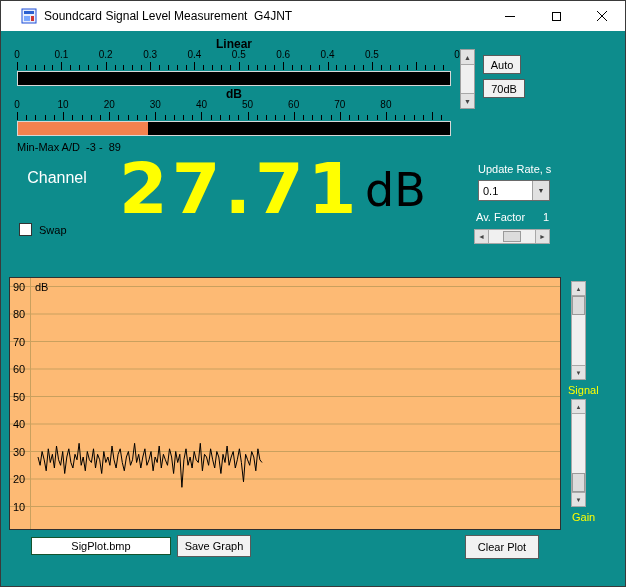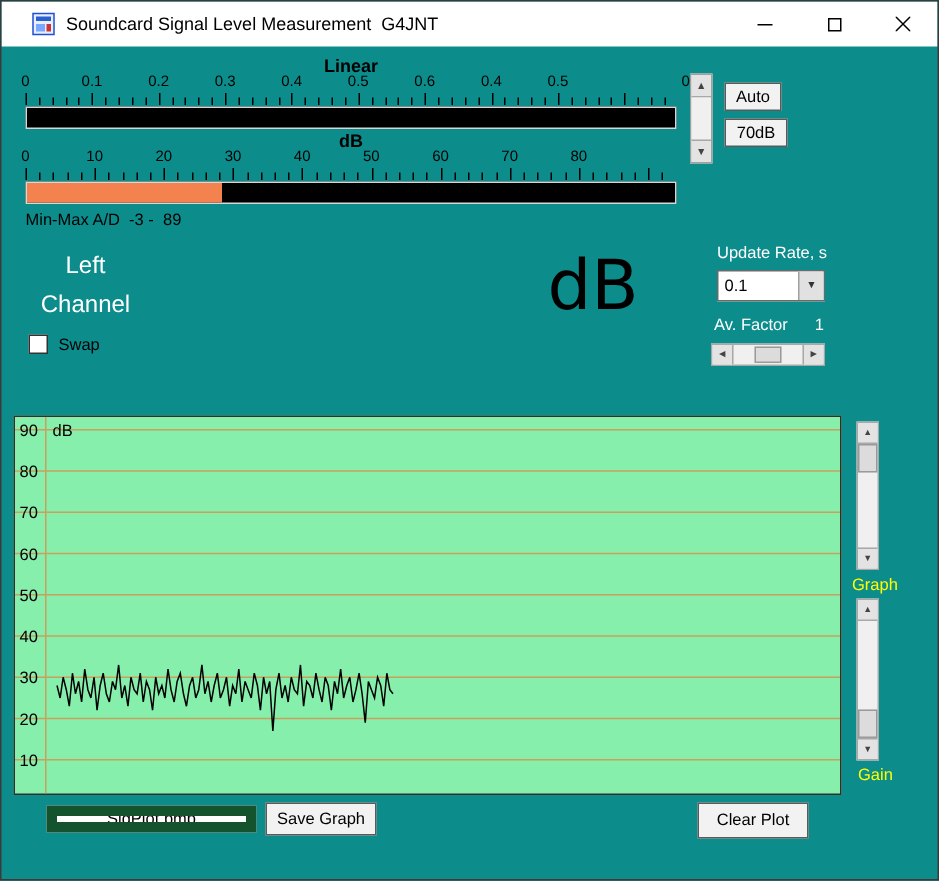--- a/index.html
+++ b/index.html
@@ -55,36 +55,36 @@
   .combo { position:absolute; left:477px; top:179px; width:72px; height:21px; background:#fff; border:1px solid #6a6a6a; display:flex; align-items:stretch; }
   .combo-value { flex:1; font-size:11px; color:#000; display:flex; align-items:center; padding-left:4px; }
   .combo-btn { width:17px; background:#e1e1e1; border-left:1px solid #a0a0a0; display:flex; align-items:center; justify-content:center; font-size:7px; color:#333; }
   .avf { position:absolute; left:475px; top:210px; font-size:11px; color:#fff; display:flex; gap:18px; }
   .hscroll { position:relative; position:absolute; left:473px; top:228px; width:76px; height:15px; background:#f0f0f0; border:1px solid #a8a8a8; display:flex; }
   .hs-btn { width:14px; background:#e3e3e3; display:flex; align-items:center; justify-content:center; font-size:7px; color:#444; }
   .hs-btn.left { border-right:1px solid #a8a8a8; }
   .hs-btn.right { margin-left:auto; border-left:1px solid #a8a8a8; }
   .hs-thumb { position:absolute; left:28px; top:1px; width:18px; height:11px; background:#dcdcdc; border:1px solid #9a9a9a; }
   
-  .plot { position:absolute; left:8px; top:276px; width:552px; height:253px; background:#86efac; border:1px solid #303030; }
+  .plot { position:absolute; left:8px; top:276px; width:552px; height:253px; background:#fdba74; border:1px solid #303030; }
   .plot svg { display:block; }
   .vscroll { position:absolute; width:15px; background:#f0f0f0; border:1px solid #a8a8a8; }
   #range-scroll { left:570px; top:280px; height:99px; }
   #gain-scroll { left:570px; top:398px; height:108px; }
   .vs-btn { position:absolute; left:0; width:13px; height:14px; background:#e3e3e3; display:flex; align-items:center; justify-content:center; font-size:6px; color:#444; }
   .vs-up { top:0; border-bottom:1px solid #a8a8a8; }
   .vs-down { bottom:0; border-top:1px solid #a8a8a8; }
   .vs-thumb { position:absolute; left:0; width:13px; height:19px; background:#dcdcdc; border:1px solid #9a9a9a; }
   #range-scroll .vs-thumb { top:14px; }
   #gain-scroll .vs-thumb { bottom:14px; }
   .side-label { position:absolute; color:#ffff00; font-size:11px; }
   #range-label { left:567px; top:383px; }
   #gain-label { left:571px; top:510px; }
   
-  .filename { position:absolute; left:30px; top:536px; width:140px; height:18px; background:#fff; border:7px solid #14532d; text-align:center; font-size:11px; font-family:"Liberation Sans", sans-serif; color:#000; }
+  .filename { position:absolute; left:30px; top:536px; width:140px; height:18px; background:#fff; border:1px solid #14532d; text-align:center; font-size:11px; font-family:"Liberation Sans", sans-serif; color:#000; }
   #save-btn { left:176px; top:534px; width:74px; height:22px; }
   #clear-btn { left:464px; top:534px; width:74px; height:24px; }
 </style>
 </head>
 <body>
 
 <div class="window">
 
   <div class="titlebar">
     <svg class="app-icon" viewBox="0 0 16 16">
@@ -250,27 +250,27 @@
 
   <div class="spinner">
     <div class="spin-btn">▲</div>
     <div class="spin-track"></div>
     <div class="spin-btn">▼</div>
   </div>
   <div class="btn" id="auto-btn">Auto</div>
   <div class="btn" id="btn-70db">70dB</div>
 
   <div class="channel">
-    <div>Left</div>
     <div>Channel</div>
   </div>
   <div class="swap">
     <span class="checkbox"></span>
     <span class="swap-label">Swap</span>
   </div>
+  <div class="reading-value">27.71</div>
   <div class="reading-unit">dB</div>
 
   <div class="update-label">Update Rate, s</div>
   <div class="combo">
     <div class="combo-value">0.1</div>
     <div class="combo-btn">▼</div>
   </div>
   <div class="avf">
     <span>Av. Factor</span>
     <span>1</span>
@@ -305,21 +305,21 @@
         <text x="25" y="12.5" font-size="11" fill="#000" font-family="Liberation Sans, sans-serif">dB</text>
         <polyline points="28.0,179.0 30.1,187.3 32.1,173.5 34.2,181.8 36.2,192.8 38.3,170.8 40.3,184.5 42.4,176.3 44.4,190.0 46.5,168.0 48.6,181.8 50.6,187.3 52.7,173.5 54.7,195.5 56.8,179.0 58.8,170.8 60.9,184.5 62.9,190.0 65.0,176.3 67.0,181.8 69.1,165.3 71.2,187.3 73.2,179.0 75.3,192.8 77.3,173.5 79.4,181.8 81.4,184.5 83.5,170.8 85.5,190.0 87.6,176.3 89.7,181.8 91.7,195.5 93.8,173.5 95.8,184.5 97.9,179.0 99.9,187.3 102.0,168.0 104.0,181.8 106.1,190.0 108.1,176.3 110.2,170.8 112.3,184.5 114.3,192.8 116.4,179.0 118.4,173.5 120.5,187.3 122.5,181.8 124.6,165.3 126.6,184.5 128.7,176.3 130.8,190.0 132.8,179.0 134.9,170.8 136.9,187.3 139.0,181.8 141.0,173.5 143.1,192.8 145.1,179.0 147.2,184.5 149.2,168.0 151.3,190.0 153.4,176.3 155.4,181.8 157.5,187.3 159.5,170.8 161.6,179.0 163.6,195.5 165.7,173.5 167.7,184.5 169.8,176.3 171.9,209.3 173.9,181.8 176.0,170.8 178.0,187.3 180.1,179.0 182.1,190.0 184.2,173.5 186.2,181.8 188.3,184.5 190.3,165.3 192.4,192.8 194.5,176.3 196.5,179.0 198.6,187.3 200.6,170.8 202.7,181.8 204.7,190.0 206.8,173.5 208.8,179.0 210.9,195.5 213.0,176.3 215.0,184.5 217.1,168.0 219.1,187.3 221.2,179.0 223.2,173.5 225.3,190.0 227.3,181.8 229.4,170.8 231.4,184.5 233.5,203.8 235.6,176.3 237.6,181.8 239.7,187.3 241.7,173.5 243.8,179.0 245.8,192.8 247.9,170.8 249.9,181.8 252.0,184.5" fill="none" stroke="#000000" stroke-width="1"></polyline>
       </svg>
   </div>
 
   <div class="vscroll" id="range-scroll">
     <div class="vs-btn vs-up">▲</div>
     <div class="vs-thumb"></div>
     <div class="vs-btn vs-down">▼</div>
   </div>
-  <div class="side-label" id="range-label">Graph</div>
+  <div class="side-label" id="range-label">Signal</div>
 
   <div class="vscroll" id="gain-scroll">
     <div class="vs-btn vs-up">▲</div>
     <div class="vs-thumb"></div>
     <div class="vs-btn vs-down">▼</div>
   </div>
   <div class="side-label" id="gain-label">Gain</div>
 
   <input class="filename" value="SigPlot.bmp" style="">
   <div class="btn" id="clear-btn">Clear Plot</div>

